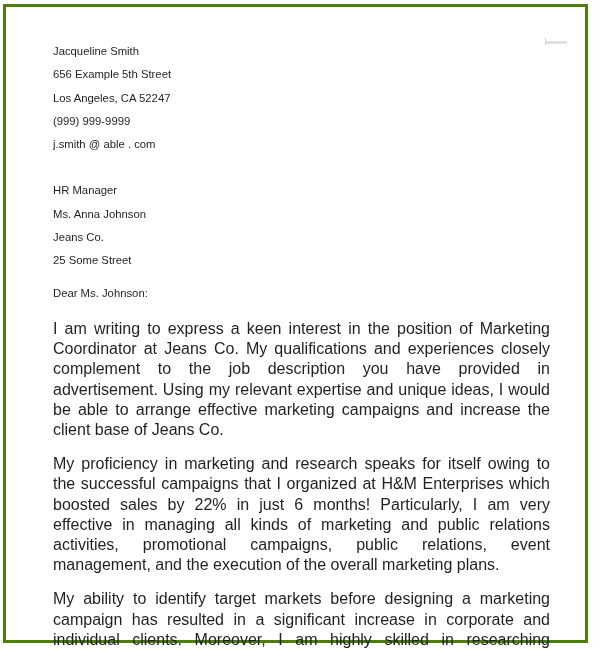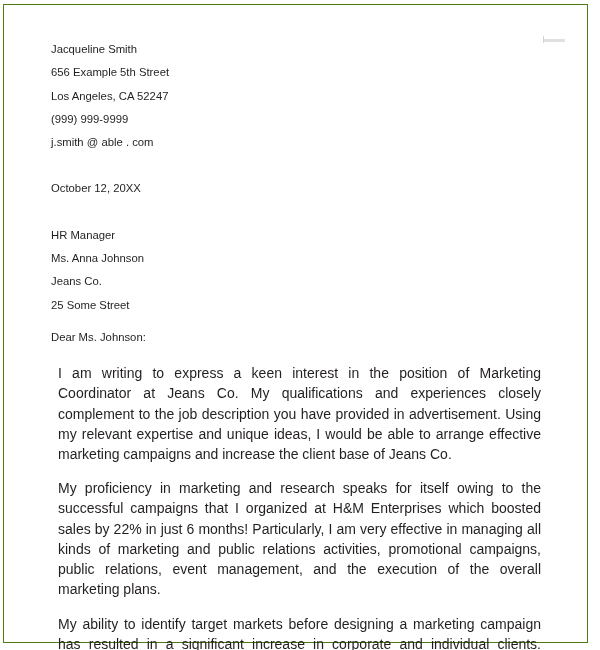--- a/index.html
+++ b/index.html
@@ -15,21 +15,21 @@
     overflow: hidden;
   }
 
   #page {
     position: absolute;
     left: 3px;
     top: 4px;
     width: 585px;
     height: 639px;
     background: #ffffff;
-    border: 1px solid #4d7c0f;
+    border: 3px solid #4d7c0f;
     box-sizing: border-box;
   }
 
   
   #ruler-mark {
     position: absolute;
     left: 539px;
     top: 31px;
     width: 22px;
     height: 9px;
@@ -67,22 +67,22 @@
   }
 
   .block {
     margin: 0;
   }
   .gap-date { margin-top: 23px; }
   .gap-recipient { margin-top: 23px; }
   .gap-salutation { margin-top: 9px; }
 
   p.para {
-    margin: 7px;
-    font-size: 14px;
+    margin: 0;
+    font-size: 16px;
     line-height: 20.2px;
     text-align: justify;
     text-justify: inter-word;
   }
   p.para + p.para,
   p.first-para {
     margin-top: 14px;
   }
   p.para:last-child { margin-bottom: 0; }
 </style>
@@ -99,23 +99,20 @@
   <div id="letter">
 
     <div class="block">
       <div class="addr-line">Jacqueline Smith</div>
       <div class="addr-line">656 Example 5th Street</div>
       <div class="addr-line">Los Angeles, CA 52247</div>
       <div class="addr-line">(999) 999-9999</div>
       <div class="addr-line">j.smith @ able . com</div>
     </div>
 
-    <div class="block gap-date">
-      <div class="date-line">October 12, 20XX</div>
-    </div>
 
     <div class="block gap-recipient">
       <div class="addr-line">HR Manager</div>
       <div class="addr-line">Ms. Anna Johnson</div>
       <div class="addr-line">Jeans Co.</div>
       <div class="addr-line">25 Some Street</div>
     </div>
 
     <div class="block gap-salutation">
       <div class="salutation">Dear Ms. Johnson:</div>

